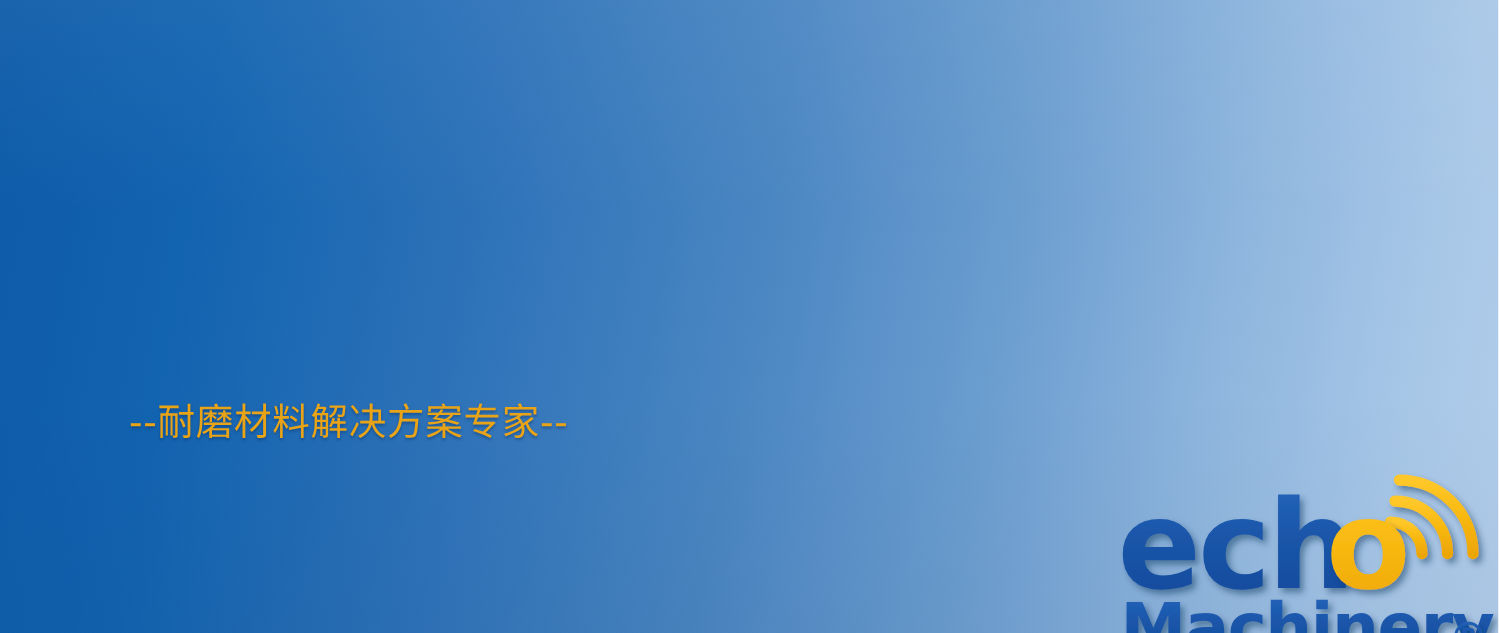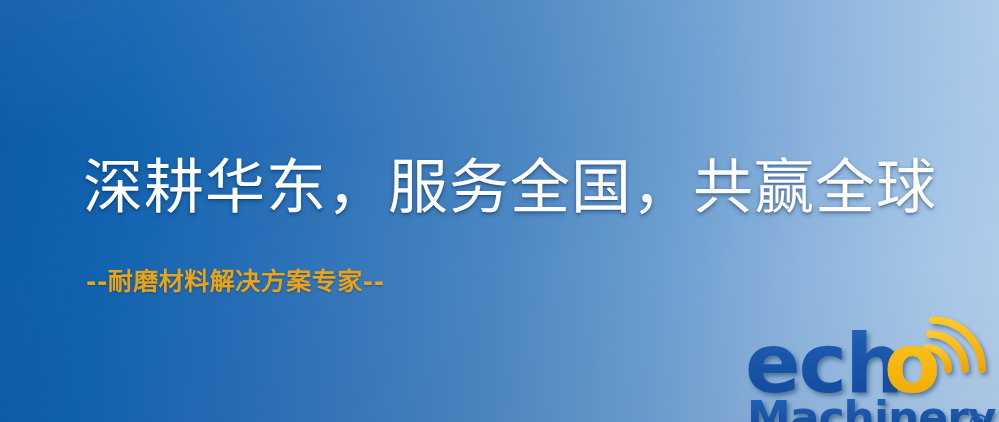--- a/index.html
+++ b/index.html
@@ -60,21 +60,21 @@
       0 1px 1px rgba(0, 28, 70, 0.30);
   }
 
   
   #subtitle {
     position: absolute;
     left: 86px;
     top: 266px;
     margin: 0;
     font-family: "DejaVu Sans", "Liberation Sans", sans-serif;
-    font-weight: 700;
+    font-weight: 400;
     font-size: 25px;
     line-height: 32px;
     letter-spacing: 0.5px;
     color: #e8a317;
     white-space: nowrap;
     text-shadow: 0 1px 2px rgba(0, 36, 86, 0.40);
   }
 
   
   #logo {
@@ -98,21 +98,20 @@
     font-weight: bold;
   }
 </style>
 </head>
 <body>
 
 <div id="banner">
 
   <div id="banner-sheen"></div>
 
-  <h1 id="headline">深耕华东，服务全国，共赢全球</h1>
 
   <p id="subtitle">--耐磨材料解决方案专家--</p>
 
   <div id="logo">
     <svg viewBox="0 0 254 128" xmlns="http://www.w3.org/2000/svg" aria-hidden="true">
       <defs>
         <filter id="logoShadow" x="-30%" y="-30%" width="180%" height="180%">
           <feDropShadow dx="2.5" dy="3" stdDeviation="2.2" flood-color="#0a2a55" flood-opacity="0.45"></feDropShadow>
         </filter>
         <linearGradient id="blueGrad" x1="0" y1="0" x2="0" y2="1">

